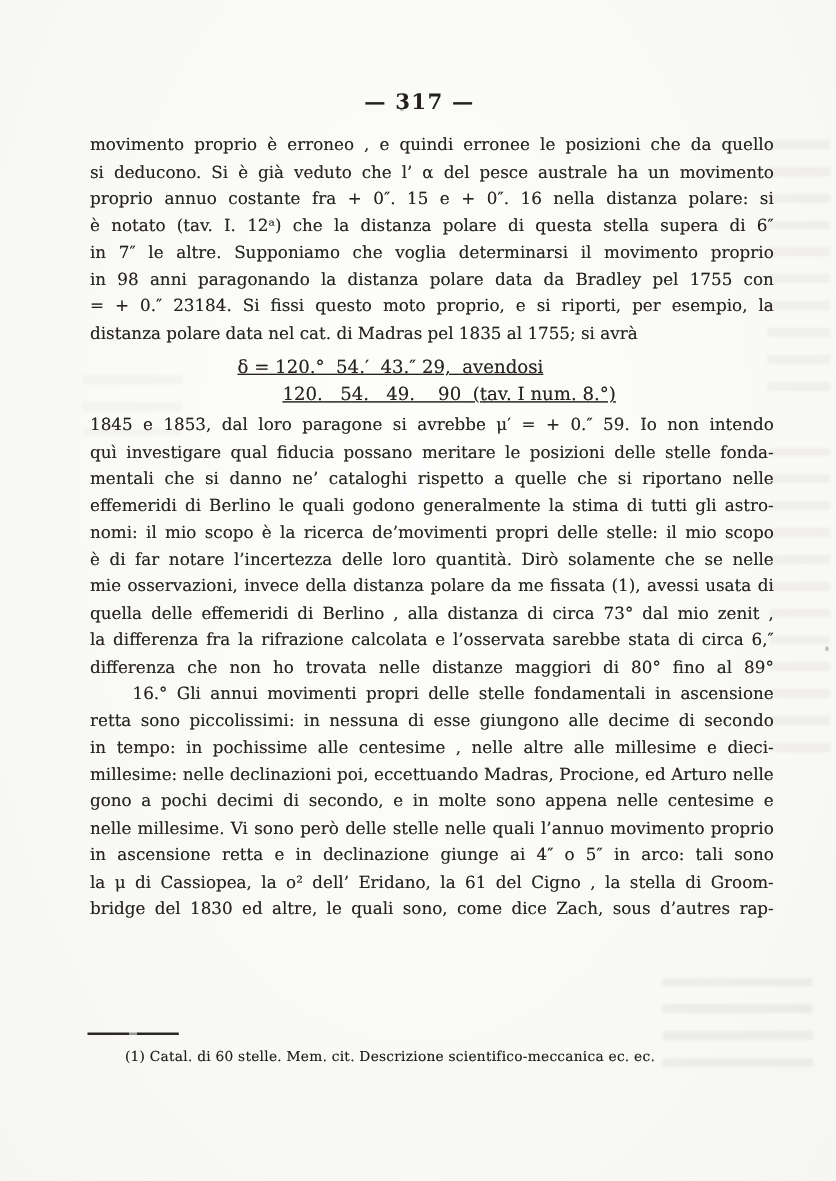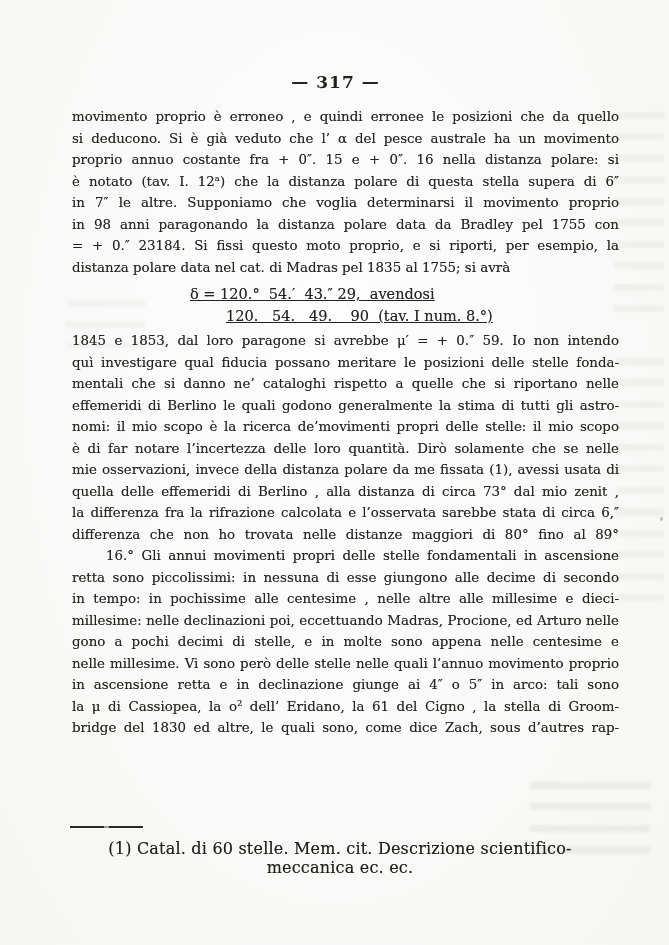--- a/index.html
+++ b/index.html
@@ -55,25 +55,24 @@
   .f2 { padding-left: 154px; }
   .footnote-divider {
     position: absolute;
     top: 826px; left: 70px;
     width: 73px; height: 2px;
     background: linear-gradient(90deg, #2a2724 0 46%, rgba(42,39,36,0.45) 46% 54%, #2a2724 54% 100%);
   }
   .footnote {
     position: absolute;
     top: 839px; left: 100px; width: 480px;
-    font-size: 16px;
+    font-size: 11px;
     letter-spacing: 0.2px;
     color: #211e1b;
     text-shadow: 0 0 0.4px rgba(30,26,20,0.5);
-    text-align: center;
   }
   .smudge {
     position: absolute;
     filter: blur(1.2px);
     opacity: 0.55;
     background: repeating-linear-gradient(
       to bottom,
       rgba(138,131,118,0.14) 0px, rgba(138,131,118,0.14) 7px,
       rgba(255,255,255,0) 7px, rgba(255,255,255,0) 21.5px);
     pointer-events: none;
@@ -127,21 +126,21 @@
         <div class="line"><span>mie osservazioni, invece della distanza polare da me fissata (1), avessi usata di</span></div>
         <div class="line"><span>quella delle effemeridi di </span><span class="it">Berlino</span><span> , alla distanza di circa 73° dal mio zenit ,</span></div>
         <div class="line"><span>la differenza fra la rifrazione calcolata e l’osservata sarebbe  stata di circa 6,″</span></div>
         <div class="line"><span>differenza che non ho trovata nelle distanze maggiori di 80°  fino  al  89°</span></div>
       </div>
     <div>
         <div class="line indent"><span>16.° Gli annui movimenti propri delle stelle fondamentali  in  ascensione</span></div>
         <div class="line"><span>retta sono piccolissimi: in nessuna di esse giungono  alle  decime  di  secondo</span></div>
         <div class="line"><span>in tempo: in pochissime alle centesime ,  nelle  altre  alle  millesime  e  dieci-</span></div>
         <div class="line"><span>millesime: nelle declinazioni poi, eccettuando </span><span class="it">Madras</span><span>, </span><span class="it">Procione</span><span>, </span><span class="it">ed Arturo</span><span> nelle</span></div>
-        <div class="line"><span>gono a pochi decimi di stelle, e in molte sono appena  nelle  centesime  e</span></div>
+        <div class="line"><span>gono a pochi decimi di secondo, e in molte sono appena  nelle  centesime  e</span></div>
         <div class="line"><span>nelle millesime. Vi sono però delle stelle nelle quali l’annuo movimento proprio</span></div>
         <div class="line"><span>in ascensione retta e in declinazione giunge ai 4″ o 5″ in arco:  tali  sono</span></div>
         <div class="line"><span>la μ di </span><span class="it">Cassiopea</span><span>, la </span><span class="it">o²</span><span> dell’ </span><span class="it">Eridano</span><span>, la 61 del </span><span class="it">Cigno</span><span> , la stella di </span><span class="it">Groom-</span></div>
         <div class="line"><span class="it">bridge</span><span> del 1830 ed altre, le quali sono, come dice </span><span class="it">Zach</span><span>, </span><span class="it">sous d’autres rap-</span></div>
       </div>
   </div>
 
   <div class="footnote-divider"></div>
   <div class="footnote">(1) Catal. di 60 stelle. Mem. cit. Descrizione scientifico-meccanica ec. ec.</div>
 </div>

